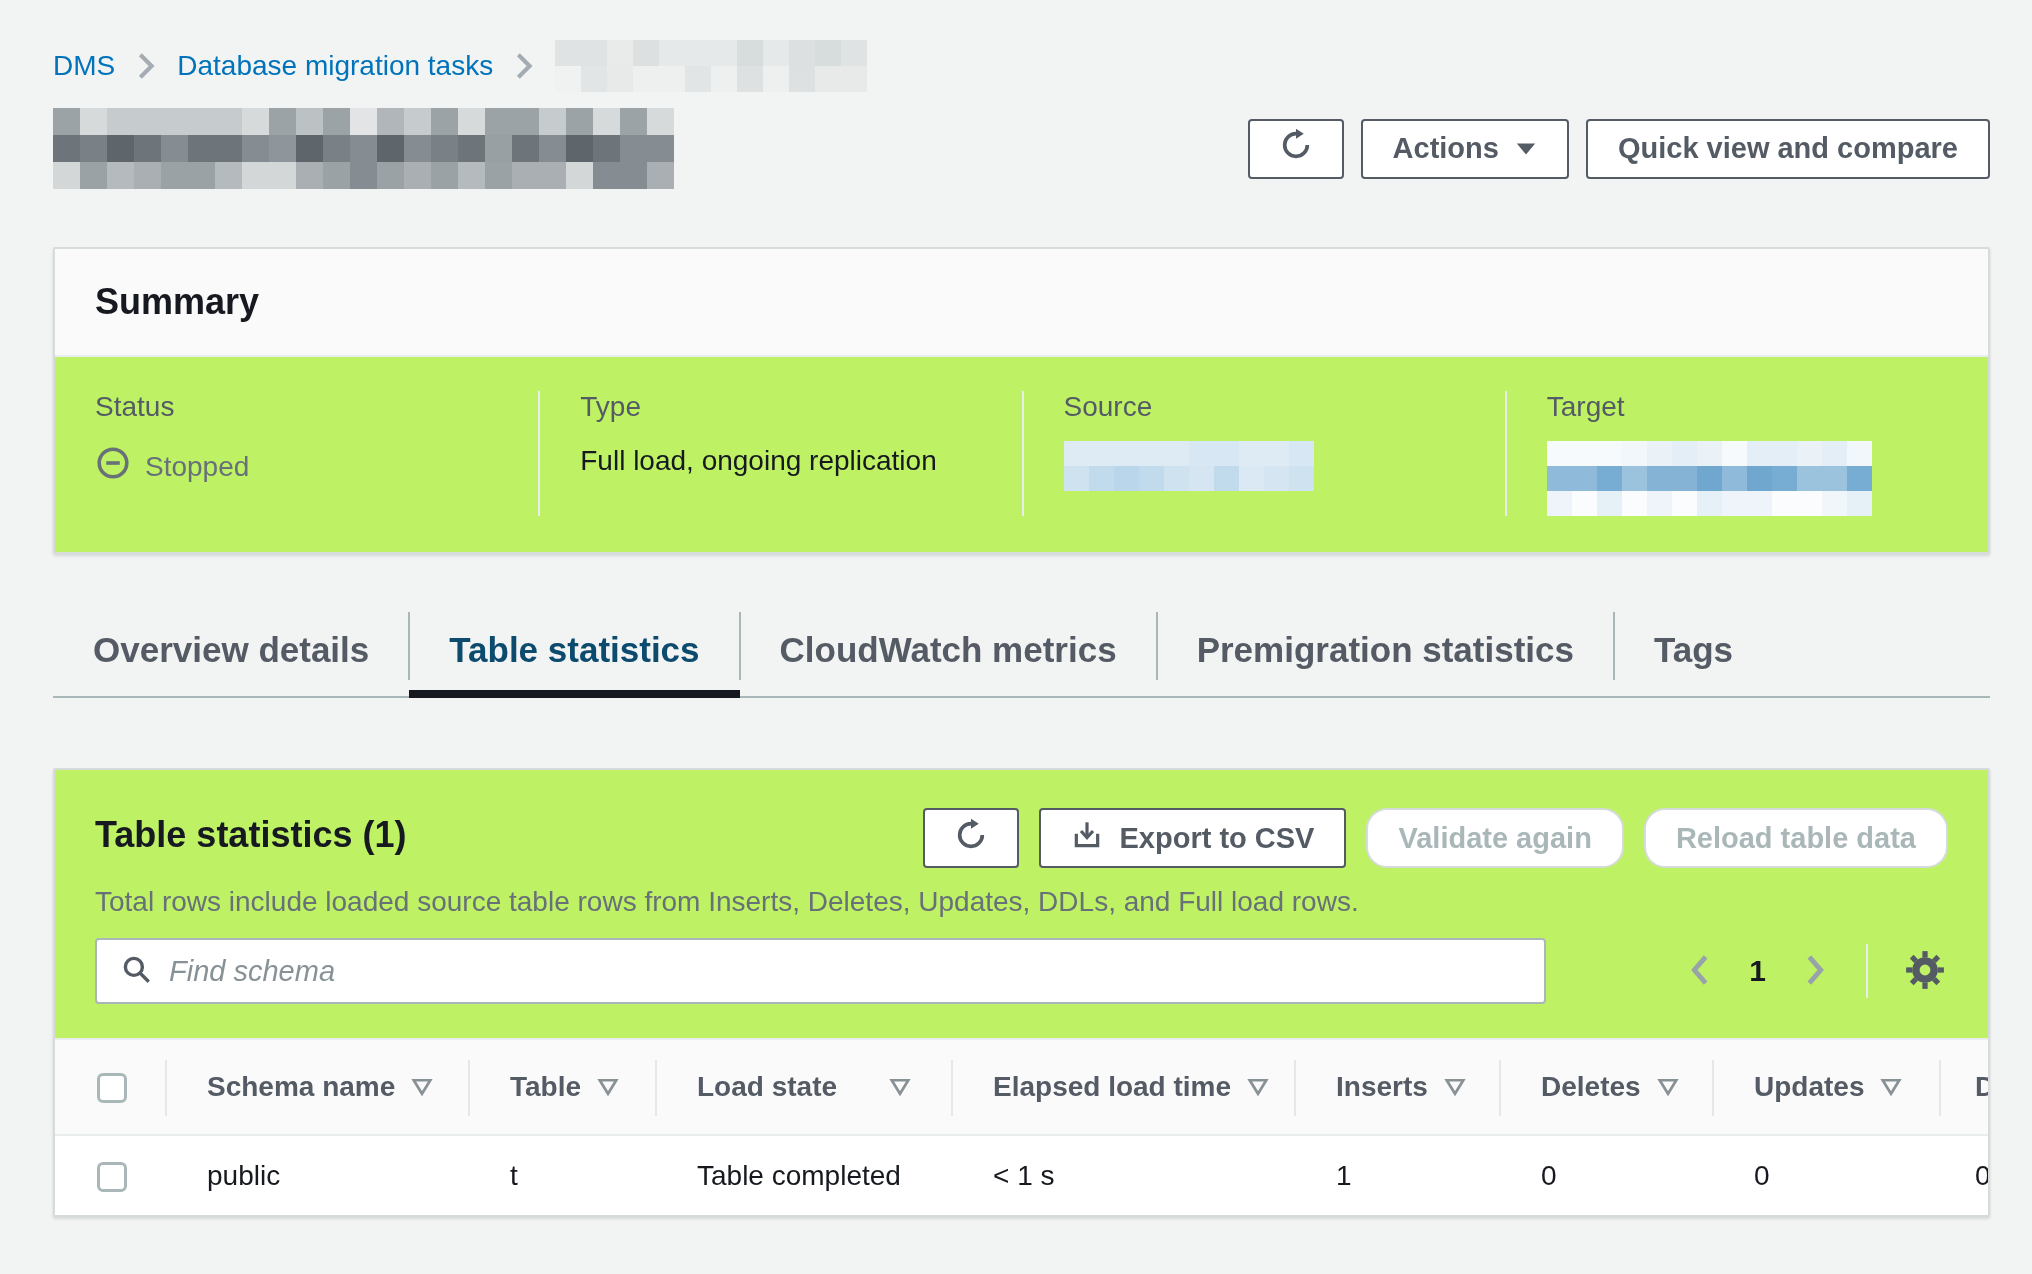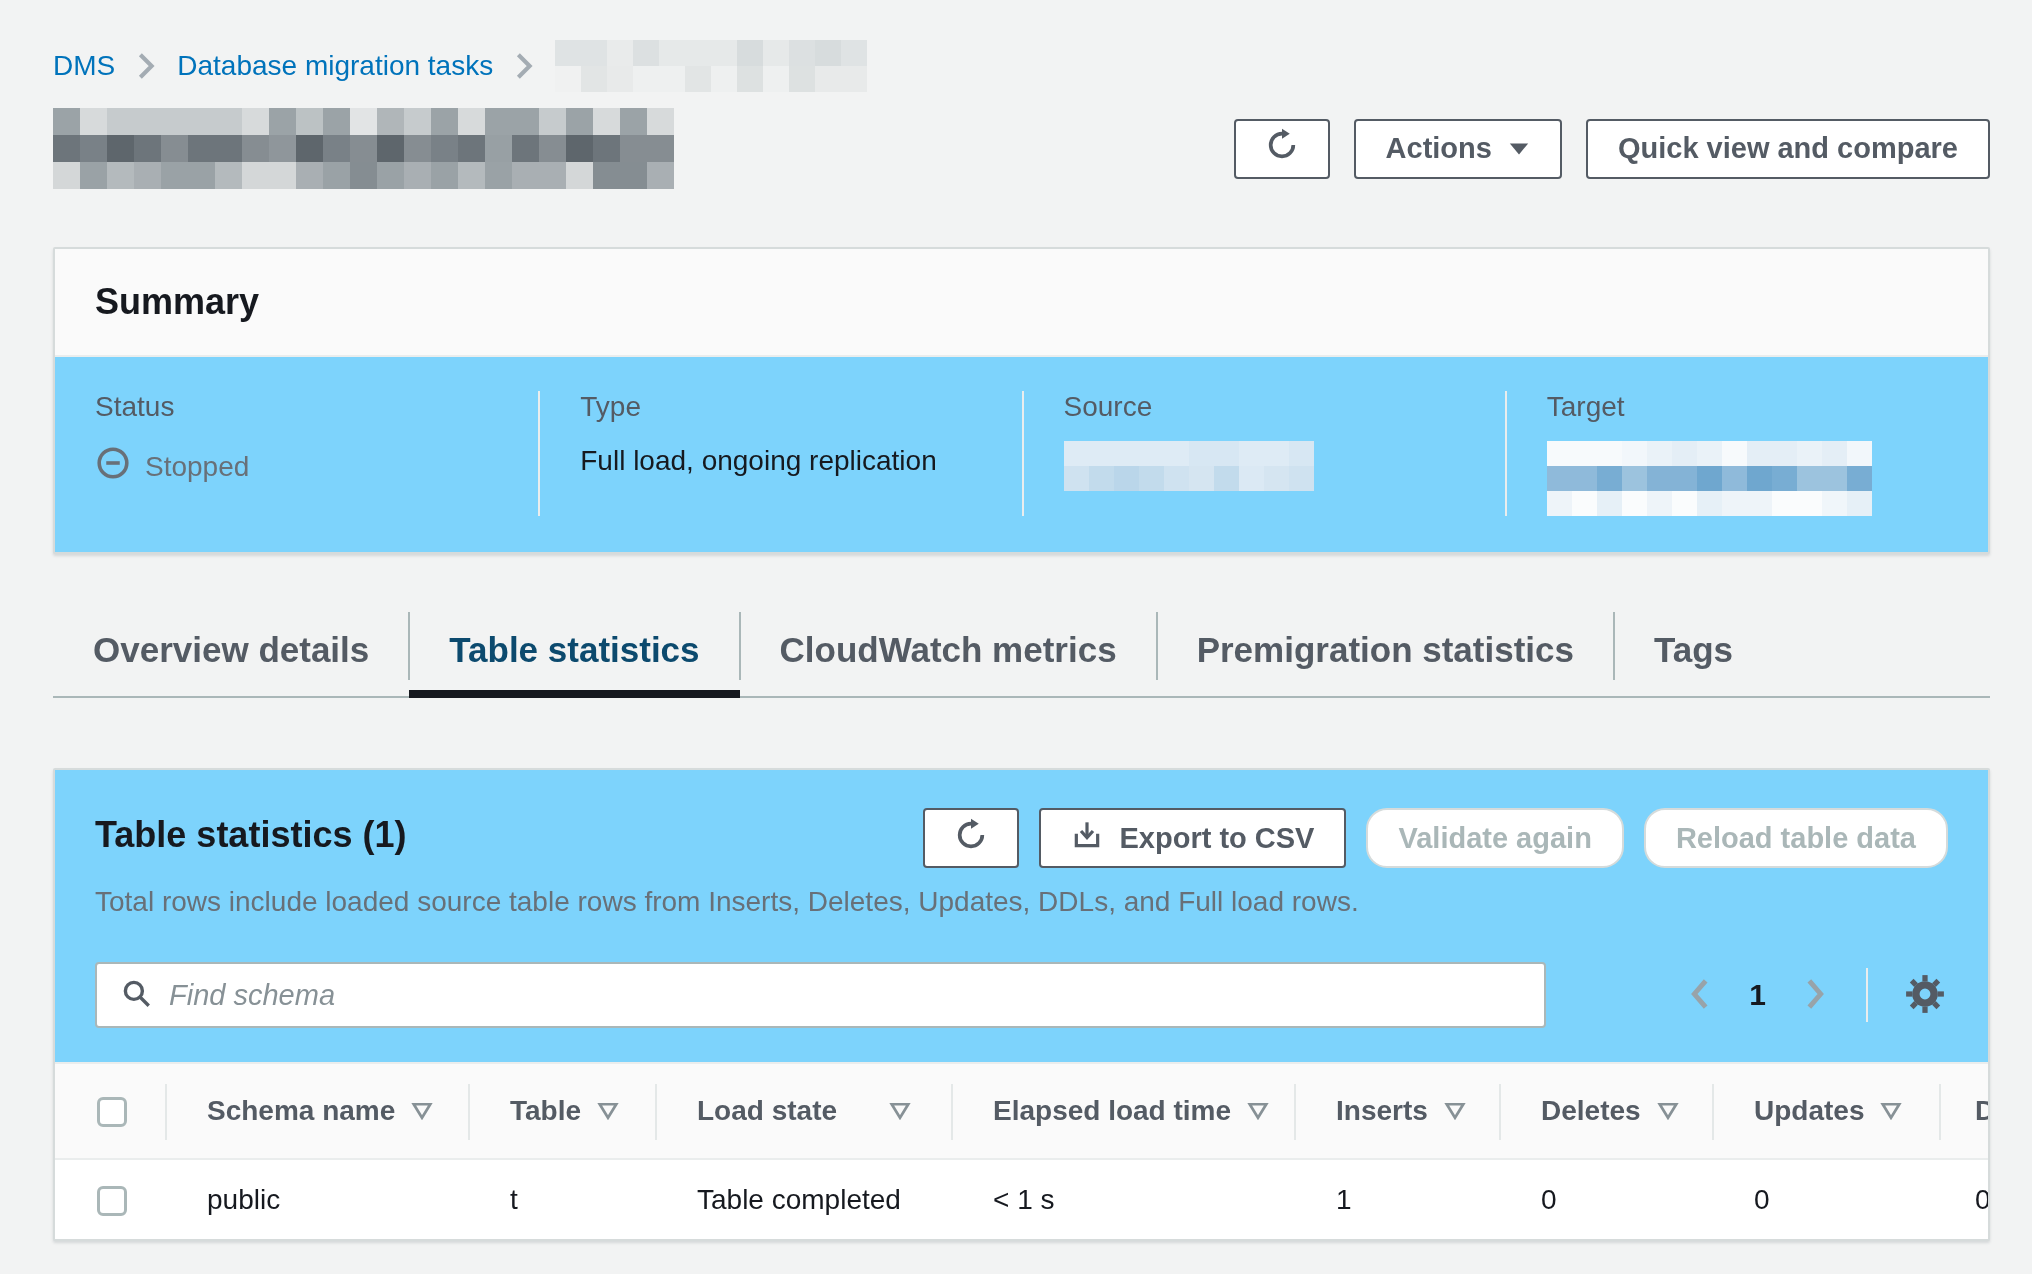--- a/index.html
+++ b/index.html
@@ -16,34 +16,34 @@
   .breadcrumb { display:flex; align-items:center; gap:20px; font-size:28px; }
   .breadcrumb a { color:#0073bb; text-decoration:none; cursor:pointer; }
   .crumb-sep { display:flex; align-items:center; color:#a4acb3; }
 
   
   .redact { display:grid; line-height:0; }
   .redact i { display:block; }
 
   
   .page-header { margin-top:16px; display:flex; justify-content:space-between; align-items:center; }
-  .header-actions { display:flex; gap:24px; }
+  .header-actions { display:flex; gap:17px; }
   .btn {
     display:inline-flex; align-items:center; justify-content:center; gap:16px;
     height:60px; padding:0 30px; background:#fff;
     border:2px solid #545b64; border-radius:4px;
     font-family:"Liberation Sans", sans-serif;
     font-size:29px; font-weight:700; color:#545b64; cursor:pointer; white-space:nowrap;
   }
   .btn.icon-only { width:96px; padding:0; }
   .btn.disabled { border-color:#d5dbdb; color:#aab7b8; cursor:default;border-radius:21px; }
   .caret { display:flex; align-items:center; }
 
   
-  .card { background:#7dd3fc; border:2px solid #d6dbdb; border-radius:2px; box-shadow:0 2px 3px rgba(0,28,36,0.12); }
+  .card { background:#bef264; border:2px solid #d6dbdb; border-radius:2px; box-shadow:0 2px 3px rgba(0,28,36,0.12); }
   .summary-card { margin-top:58px; }
   .card-header { background:#fafafa; border-bottom:2px solid #eaeded; padding:32px 40px; }
   .card-header h2 { font-size:36px; font-weight:700; color:#16191f; }
 
   .summary-grid { display:grid; grid-template-columns:repeat(4,1fr); padding:34px 0 36px; }
   .summary-col { padding:0 40px; }
   .summary-col + .summary-col { border-left:2px solid #eaeded; }
   .field-label { font-size:28px; color:#545b64; }
   .field-value { margin-top:22px; font-size:28px; display:flex; align-items:center; gap:14px; }
   .field-value.status { color:#687078; }
@@ -57,21 +57,21 @@
   .tab.active::after { content:""; position:absolute; left:0; right:0; bottom:-2px; height:8px; background:#16191f; }
 
   
   .table-card { margin-top:70px; overflow:hidden; }
   .panel-top { padding:38px 40px 0; }
   .panel-header { display:flex; justify-content:space-between; align-items:flex-start; }
   .panel-header h2 { font-size:36px; font-weight:700; padding-top:6px; white-space:nowrap; }
   .panel-actions { display:flex; gap:20px; }
   .panel-desc { margin-top:18px; font-size:28px; color:#687078; }
 
-  .toolbar { margin-top:44px; display:flex; align-items:center; }
+  .toolbar { margin-top:20px; display:flex; align-items:center; }
   .search-box {
     width:1451px; height:66px; background:#fff;
     border:2px solid #aab7b8; border-radius:4px;
     display:flex; align-items:center; padding:0 22px; gap:16px; color:#545b64;
   }
   .search-box input {
     border:none; outline:none; flex:1; background:transparent;
     font-family:"Liberation Sans", sans-serif; font-size:29px; font-style:italic; color:#16191f;
   }
   .search-box input::placeholder { color:#879196; font-style:italic; opacity:1; }

